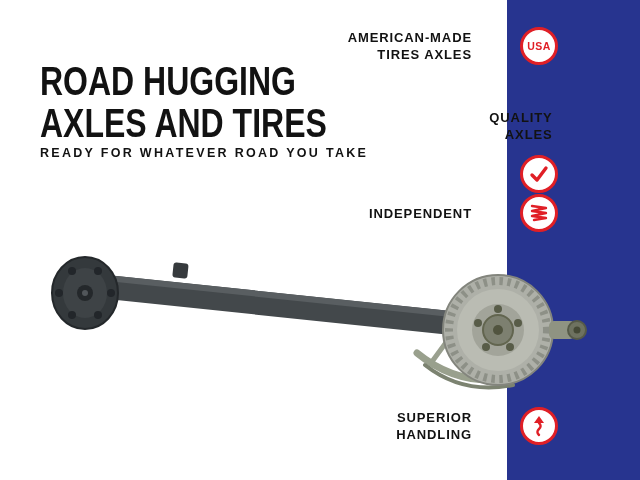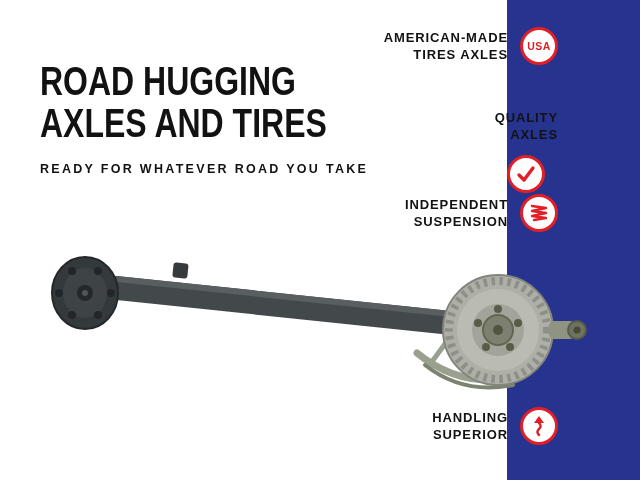--- a/index.html
+++ b/index.html
@@ -22,38 +22,38 @@
     background:var(--band,#27348F);
   }
   
   .headline{position:absolute;left:40px;top:61px;}
   .h-line{
     font-weight:700;font-size:40px;line-height:1.04;
     letter-spacing:0px;white-space:nowrap;
     transform:scaleX(0.8);transform-origin:left center;
   }
   .subhead{
-    margin-top:18px;font-weight:700;font-size:12.5px;
+    margin-top:2px;font-weight:700;font-size:12.5px;
     letter-spacing:2.3px;white-space:nowrap;
   }
   
   .feature{
     position:absolute;right:82px;
     display:flex;align-items:center;gap:12px;
   }
   .f1{top:27px;} .f2{top:109px;flex-direction:column;} .f3{top:194px;} .f4{top:407px;}
   .ftext{
     display:flex;flex-direction:column;align-items:flex-end;
     font-weight:700;font-size:13px;line-height:17px;letter-spacing:0.9px;
     text-align:right;white-space:nowrap;
   }
   .circle{
     width:38px;height:38px;box-sizing:border-box;flex:0 0 38px;
     border:3px solid var(--red,#E01F26);border-radius:50%;
-    background:#fff;display:flex;align-items:center;justify-content:center;
+    background:#fff;display:flex;align-items:center;justify-content:center;margin-left:36px;
   }
   .usa{
     color:var(--red,#E01F26);font-weight:700;font-size:10.5px;letter-spacing:0.4px;
   }
   .icon-svg{display:block;}
   
   .axle{position:absolute;left:15px;top:235px;}
 </style>
 </head>
 <body>
@@ -86,33 +86,32 @@
     <div class="circle">
       <svg class="icon-svg" width="24" height="24" viewBox="0 0 24 24">
         <path d="M5 13 L10 18 L19 6" fill="none" stroke="#E01F26" stroke-width="3.4" stroke-linecap="round" stroke-linejoin="round"></path>
       </svg>
     </div>
   </div>
 
   <div class="feature f3">
     <div class="ftext">
       <span>INDEPENDENT</span>
-      <span>SUSPENSION</span>
     </div>
     <div class="circle">
       <svg class="icon-svg" width="26" height="26" viewBox="0 0 26 26">
         <polyline points="6,6 20,8 6,11 20,13 6,16 20,18 8,20" fill="none" stroke="#E01F26" stroke-width="2.4" stroke-linecap="round" stroke-linejoin="round"></polyline>
       </svg>
     </div>
   </div>
 
   <div class="feature f4">
     <div class="ftext">
+      <span>SUPERIOR</span>
       <span>HANDLING</span>
-      <span>SUPERIOR</span>
     </div>
     <div class="circle">
       <svg class="icon-svg" width="26" height="26" viewBox="0 0 26 26">
         <path d="M13 3 L8 10 H18 Z" fill="#E01F26"></path>
         <path d="M13 10 q3.2 3 0 6 q-3.2 3 0 6" fill="none" stroke="#E01F26" stroke-width="2.4" stroke-linecap="round"></path>
       </svg>
     </div>
   </div>
 
   <svg class="axle" width="600" height="235" viewBox="0 0 600 235">

